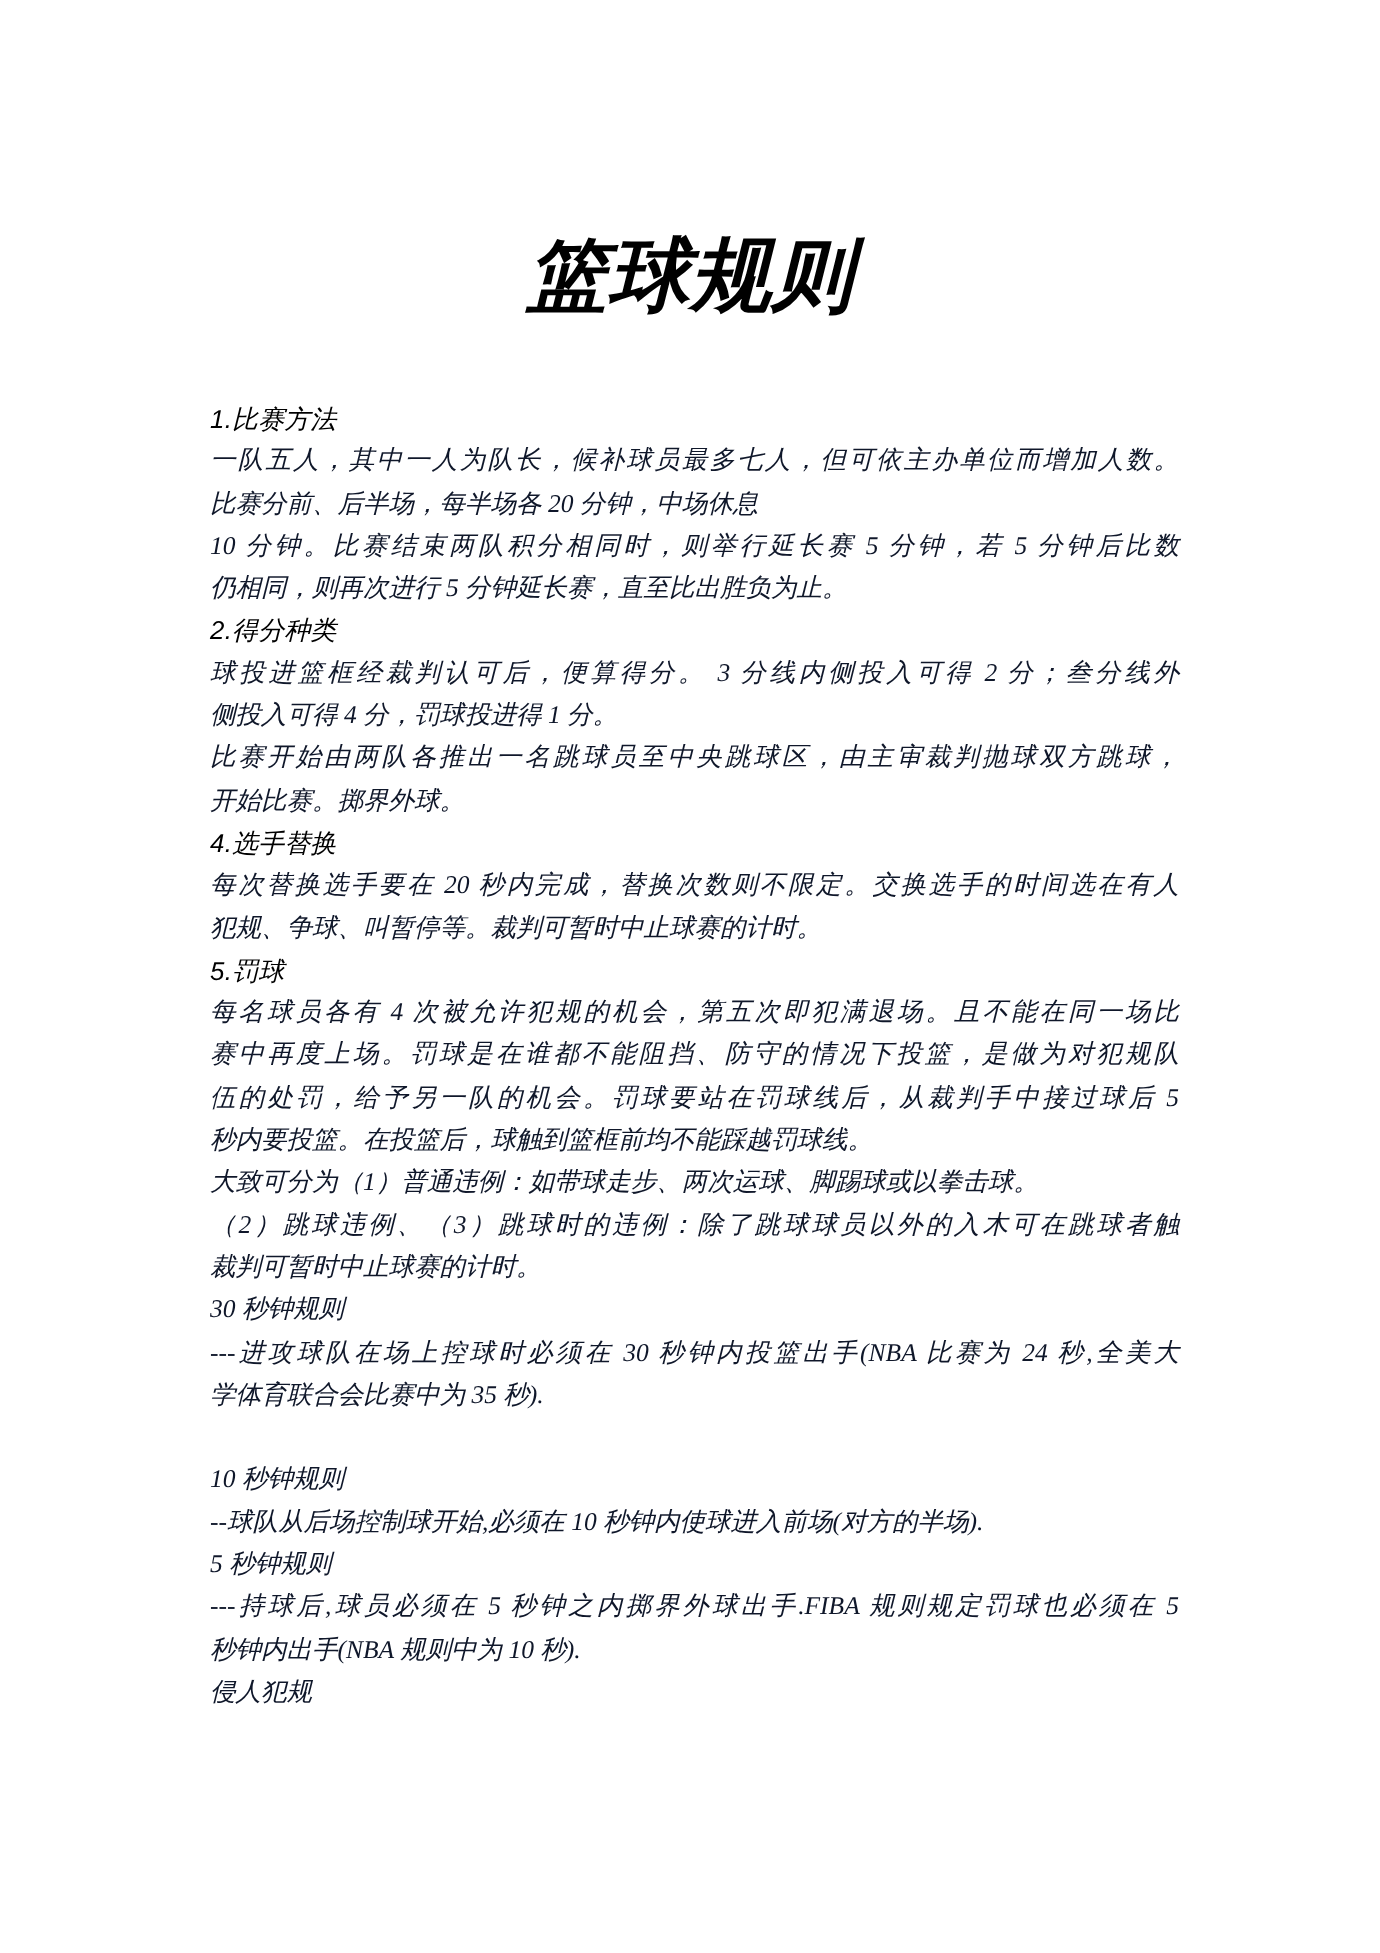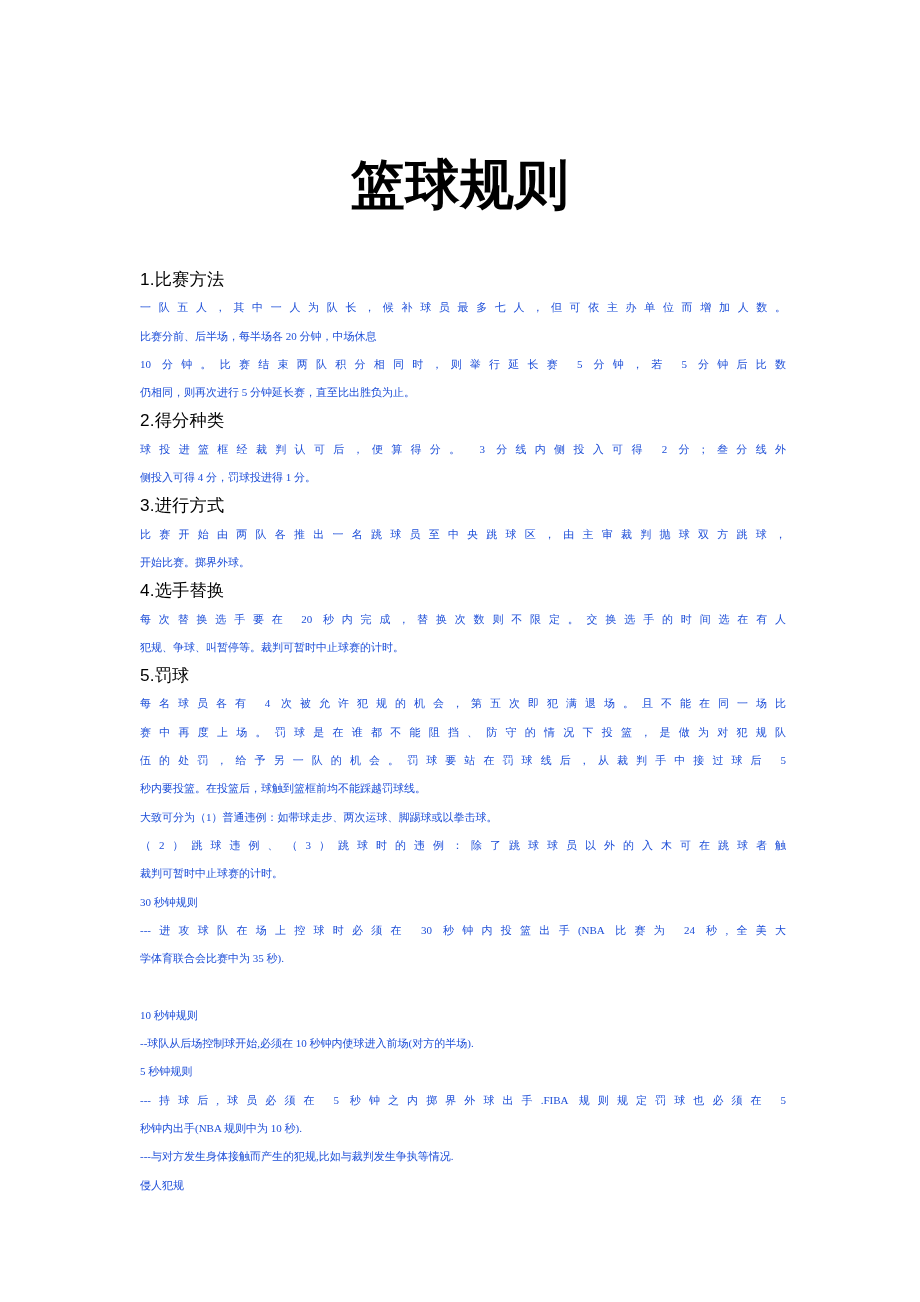--- a/index.html
+++ b/index.html
@@ -17,20 +17,21 @@
     -webkit-font-smoothing: antialiased;
   }
 
   .page {
     position: absolute;
     left: 0;
     top: 0;
     width: 776px;
     height: 1302px;
     background: #ffffff;
+    font-style: italic;
   }
 
   .doc-title {
     position: absolute;
     left: 0;
     top: 152px;
     width: 920px;
     text-align: center;
     font-family: "Liberation Sans", "DejaVu Sans", sans-serif;
     font-weight: 700;
@@ -43,23 +44,23 @@
 
   .body-block {
     position: absolute;
     left: 140px;
     top: 265px;
     width: 646px;
   }
 
   .line {
     display: block;
-    font-size: 11px;
+    font-size: 17px;
     line-height: 28.3px;
-    color: #1d4ed8;
+    color: #0f172a;
     white-space: pre-wrap;
     text-align: justify;
     text-justify: inter-character;
   }
 
   
   .heading {
     font-family: "Liberation Sans", "DejaVu Sans", sans-serif;
     font-size: 17.2px;
     line-height: 28.3px;
@@ -98,21 +99,20 @@
 
   <div class="body-block" id="body-block">
       <span class="line heading flush-left">1.比赛方法</span>
       <span class="line para justified">一队五人，其中一人为队长，候补球员最多七人，但可依主办单位而增加人数。</span>
       <span class="line para flush-left">比赛分前、后半场，每半场各 20 分钟，中场休息</span>
       <span class="line para justified">10 分钟。比赛结束两队积分相同时，则举行延长赛 5 分钟，若 5 分钟后比数</span>
       <span class="line para flush-left">仍相同，则再次进行 5 分钟延长赛，直至比出胜负为止。</span>
       <span class="line heading flush-left">2.得分种类</span>
       <span class="line para justified">球投进篮框经裁判认可后，便算得分。 3 分线内侧投入可得 2 分；叁分线外</span>
       <span class="line para flush-left">侧投入可得 4 分，罚球投进得 1 分。</span>
-      <span class="line heading flush-left">3.进行方式</span>
       <span class="line para justified">比赛开始由两队各推出一名跳球员至中央跳球区，由主审裁判抛球双方跳球，</span>
       <span class="line para flush-left">开始比赛。掷界外球。</span>
       <span class="line heading flush-left">4.选手替换</span>
       <span class="line para justified">每次替换选手要在 20 秒内完成，替换次数则不限定。交换选手的时间选在有人</span>
       <span class="line para flush-left">犯规、争球、叫暂停等。裁判可暂时中止球赛的计时。</span>
       <span class="line heading flush-left">5.罚球</span>
       <span class="line para justified">每名球员各有 4 次被允许犯规的机会，第五次即犯满退场。且不能在同一场比</span>
       <span class="line para justified">赛中再度上场。罚球是在谁都不能阻挡、防守的情况下投篮，是做为对犯规队</span>
       <span class="line para justified">伍的处罚，给予另一队的机会。罚球要站在罚球线后，从裁判手中接过球后 5</span>
       <span class="line para flush-left">秒内要投篮。在投篮后，球触到篮框前均不能踩越罚球线。</span>
@@ -121,17 +121,16 @@
       <span class="line para flush-left">裁判可暂时中止球赛的计时。</span>
       <span class="line para flush-left">30 秒钟规则</span>
       <span class="line para justified">---进攻球队在场上控球时必须在 30 秒钟内投篮出手(NBA 比赛为 24 秒,全美大</span>
       <span class="line para flush-left">学体育联合会比赛中为 35 秒).</span>
       <span class="blank-line"></span>
       <span class="line para flush-left">10 秒钟规则</span>
       <span class="line para flush-left">--球队从后场控制球开始,必须在 10 秒钟内使球进入前场(对方的半场).</span>
       <span class="line para flush-left">5 秒钟规则</span>
       <span class="line para justified">---持球后,球员必须在 5 秒钟之内掷界外球出手.FIBA 规则规定罚球也必须在 5</span>
       <span class="line para flush-left">秒钟内出手(NBA 规则中为 10 秒).</span>
-      <span class="line para flush-left">---与对方发生身体接触而产生的犯规,比如与裁判发生争执等情况.</span>
       <span class="line para flush-left">侵人犯规</span>
     </div>
 
 </div>
 
 </body></html>

